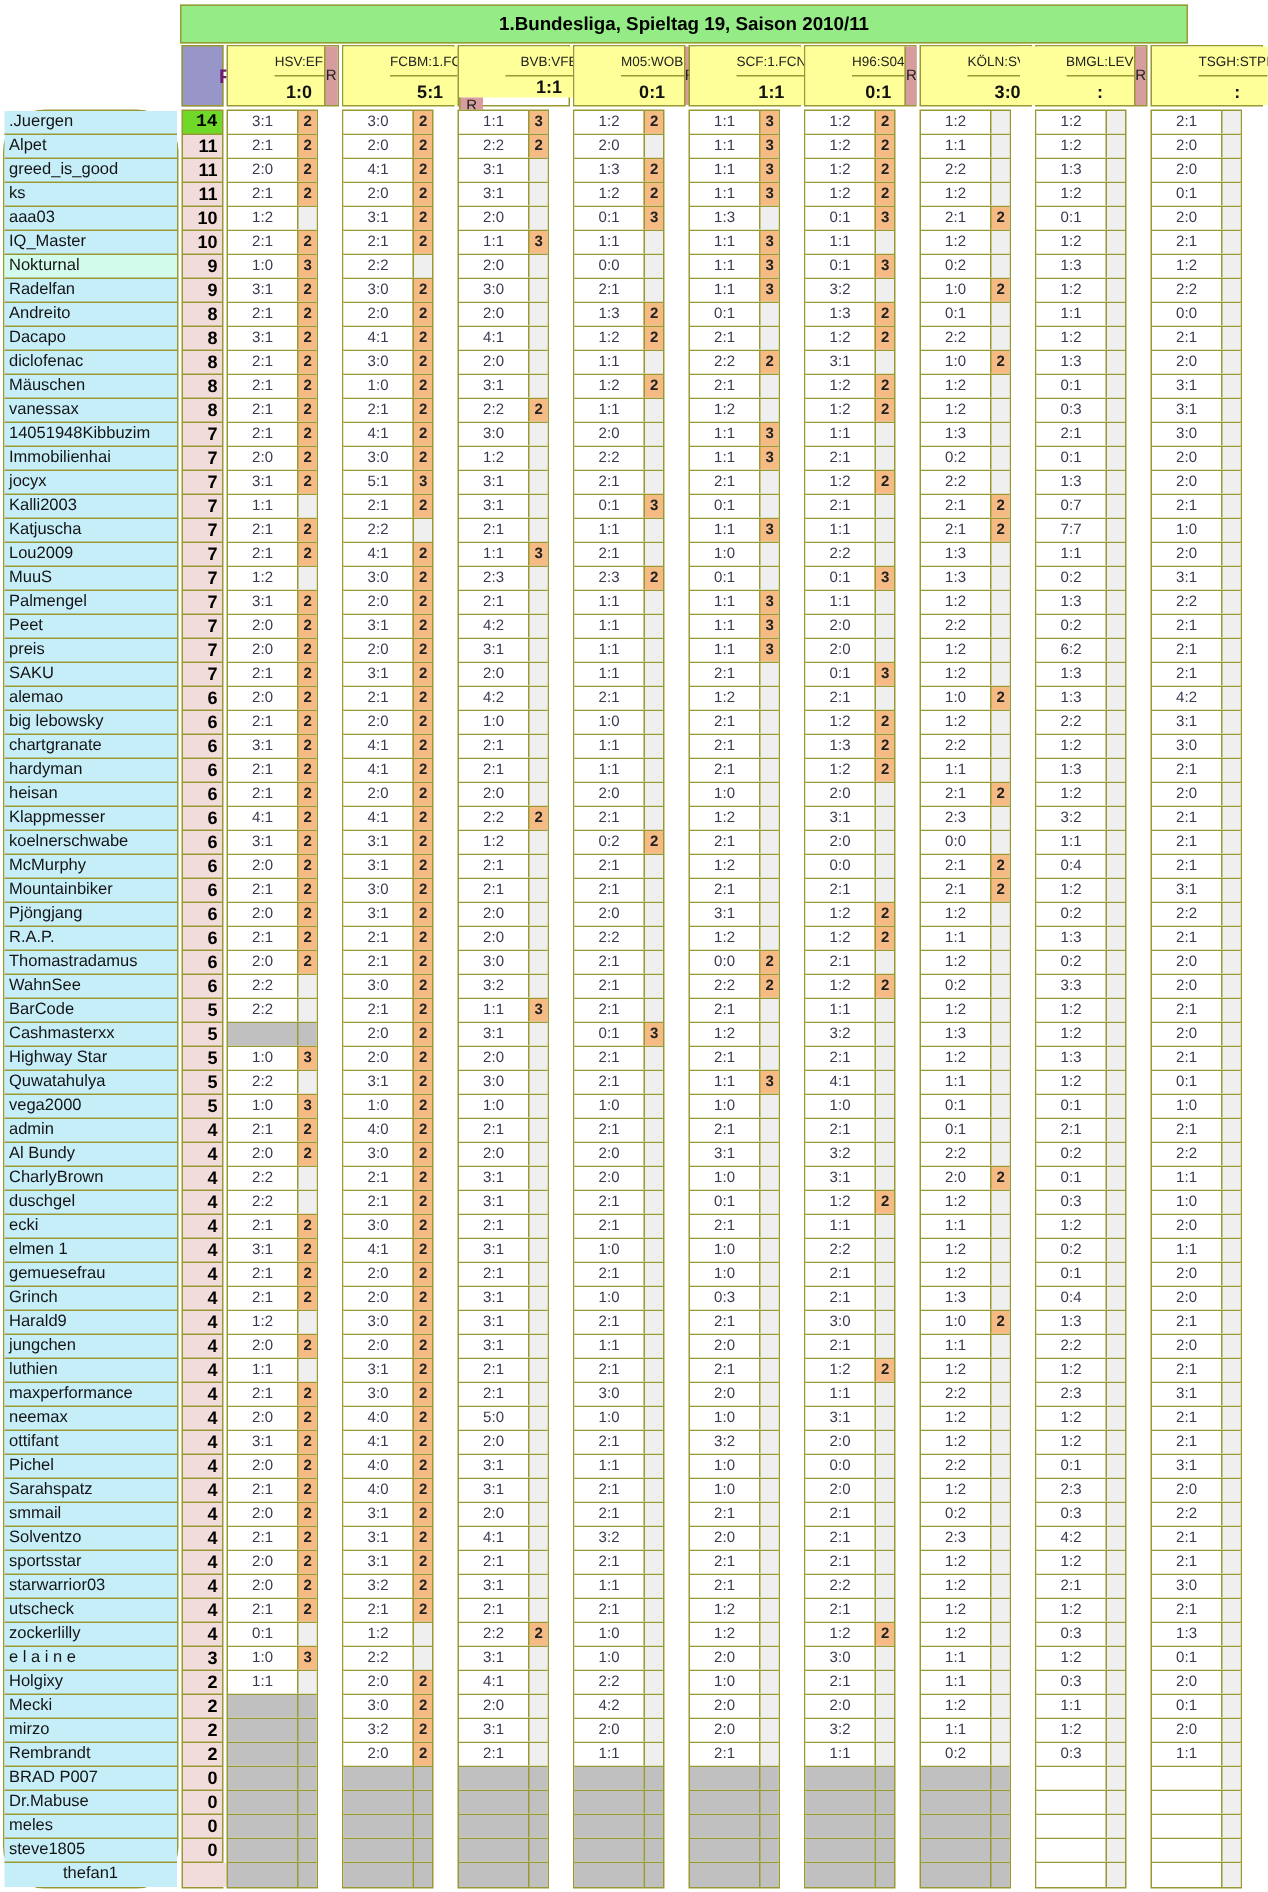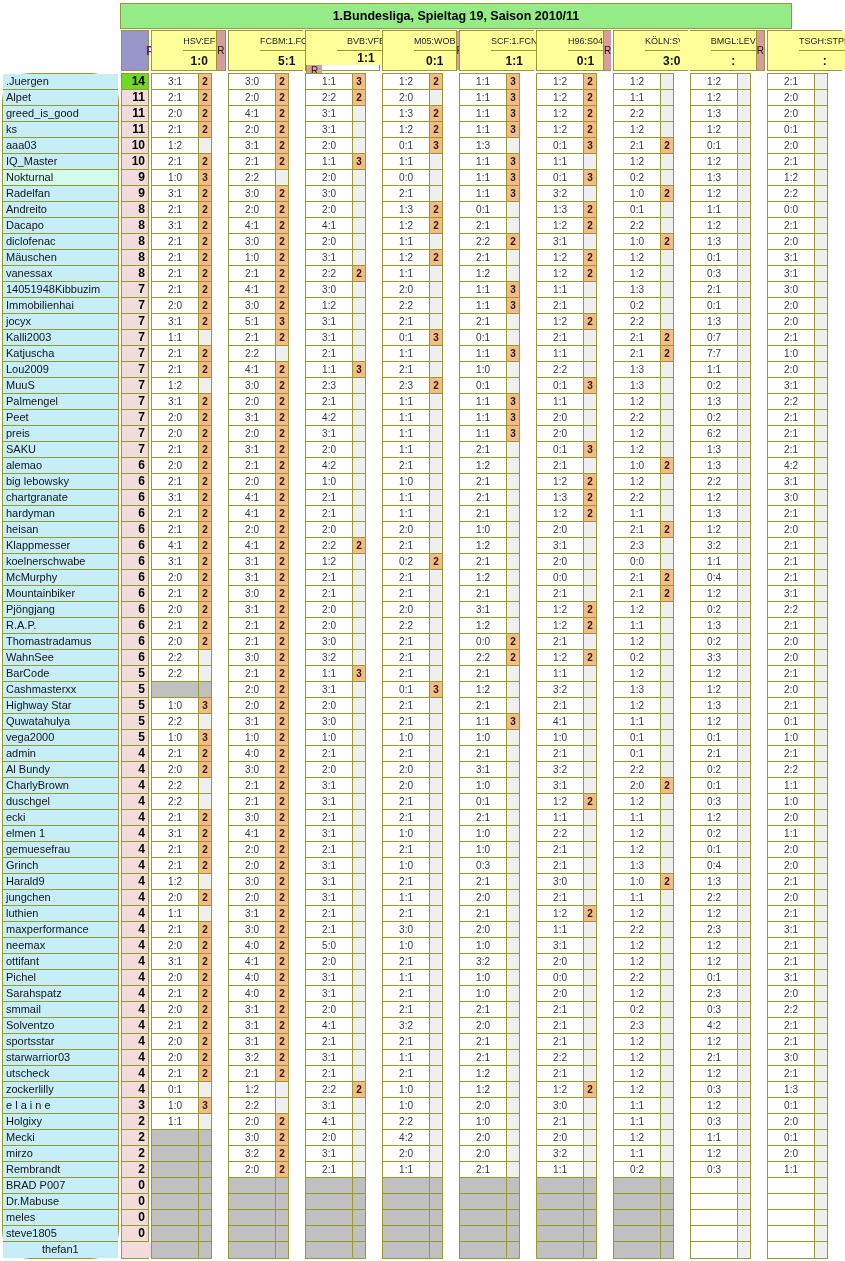--- a/index.html
+++ b/index.html
@@ -25,21 +25,21 @@
   #name-box{left:2px;top:73px;width:117px;height:1186px;border-radius:28px;}
   #pr-box{left:121px;top:73px;width:28px;height:1186px;}
   .group-box{top:73px;width:61px;height:1186px;}
   .cell{height:16px;box-sizing:border-box;border-bottom:1px solid var(--grid);overflow:hidden;}
   .cell:last-child{border-bottom:none;padding-left:39px;}
   .name-cell{background:var(--name-bg);font-size:11px;color:#141414;line-height:15px;
      padding-left:3px;white-space:nowrap;}
   .name-cell.hl{background:var(--name-highlight-bg);}
   .pr-cell{background:var(--pr-bg);font-size:12px;font-weight:bold;color:#000;
      text-align:right;line-height:15px;padding-right:3px;}
-  .pr-cell.top{background:var(--pr-top-bg);}
+  .pr-cell.top{background:var(--pr-top-bg);font-family:Liberation Mono, monospace;}
   .grow{height:16px;box-sizing:border-box;border-bottom:1px solid var(--grid);display:flex;}
   .grow:last-child{border-bottom:none;}
   .tip{width:58px;font-size:10px;color:#38384E;text-align:center;line-height:15px;background:#fff;}
   .rr{width:15px;border-left:1px solid var(--grid);font-size:10px;font-weight:bold;color:#222;
      text-align:center;line-height:15px;background:var(--empty-bg);}
   .rr.pts{background:var(--points-bg);}
   .gray{background:var(--missing-bg) !important;}
 </style>
 </head>
 <body style="--grid: #999933; --title-bg: #95EC87; --header-bg: #FFFF99; --pr-header-bg: #9896C9; --r-header-bg: #D69C9E; --name-bg: #C6EEF9; --name-highlight-bg: #D3FBEC; --pr-bg: #F2DCDB; --pr-top-bg: #70D828; --points-bg: #F6BB84; --empty-bg: #EFEFEF; --missing-bg: #C0C0C0;">

